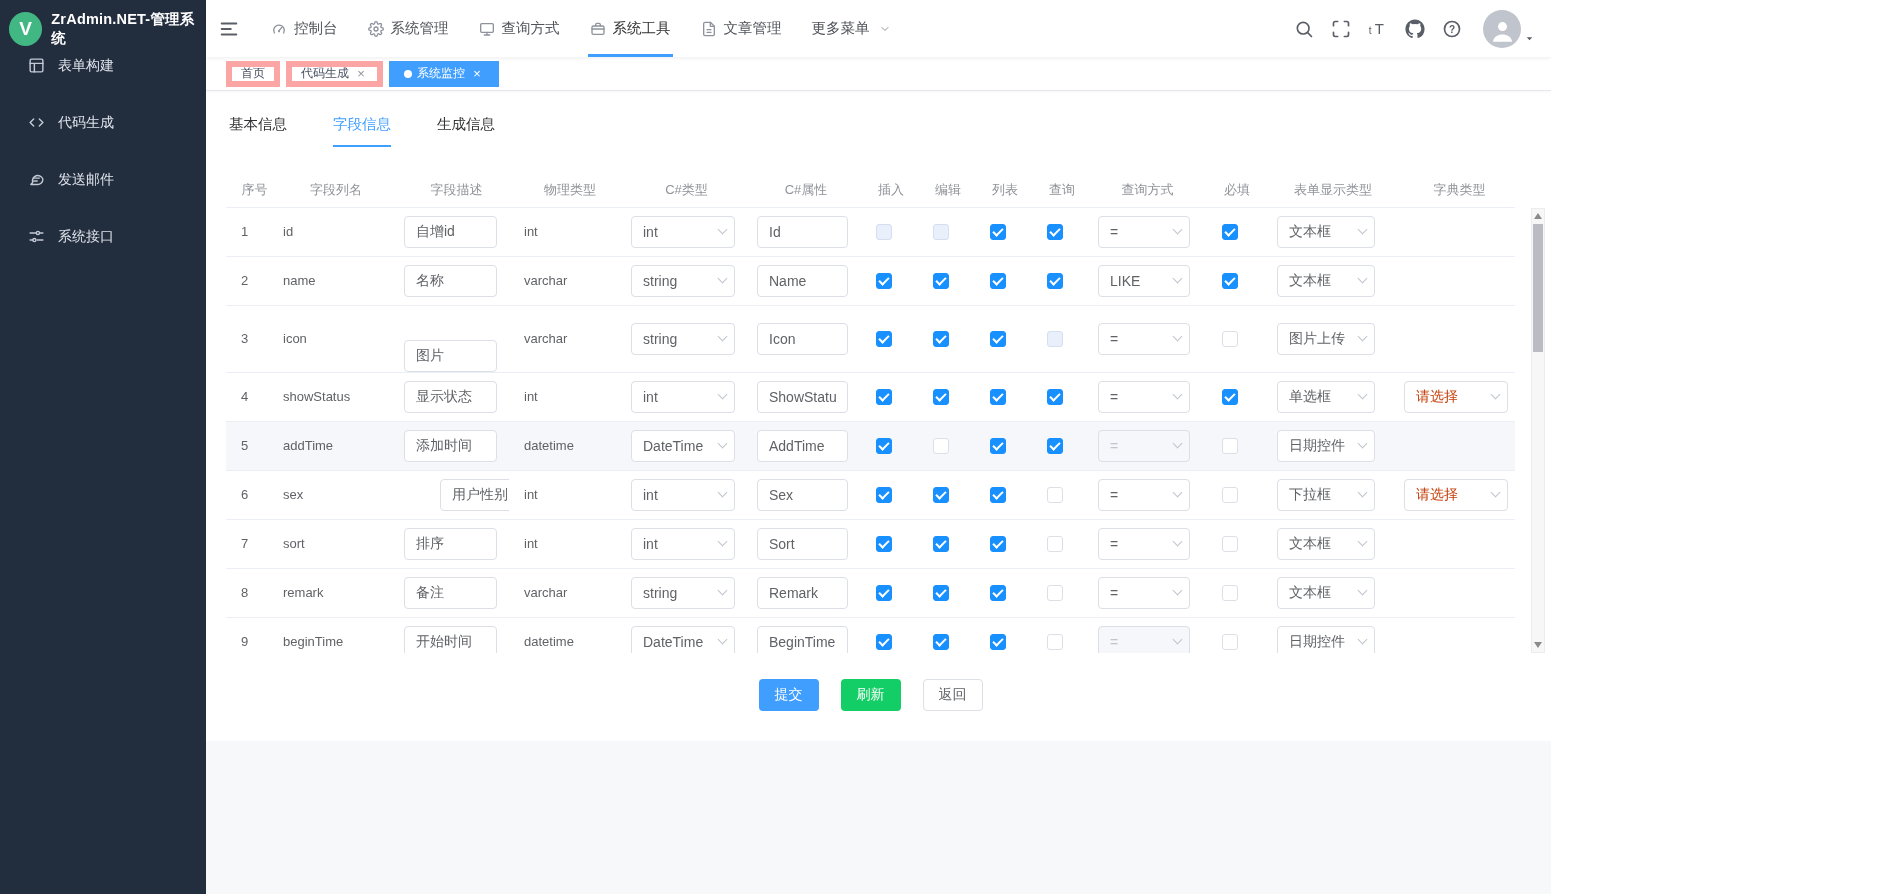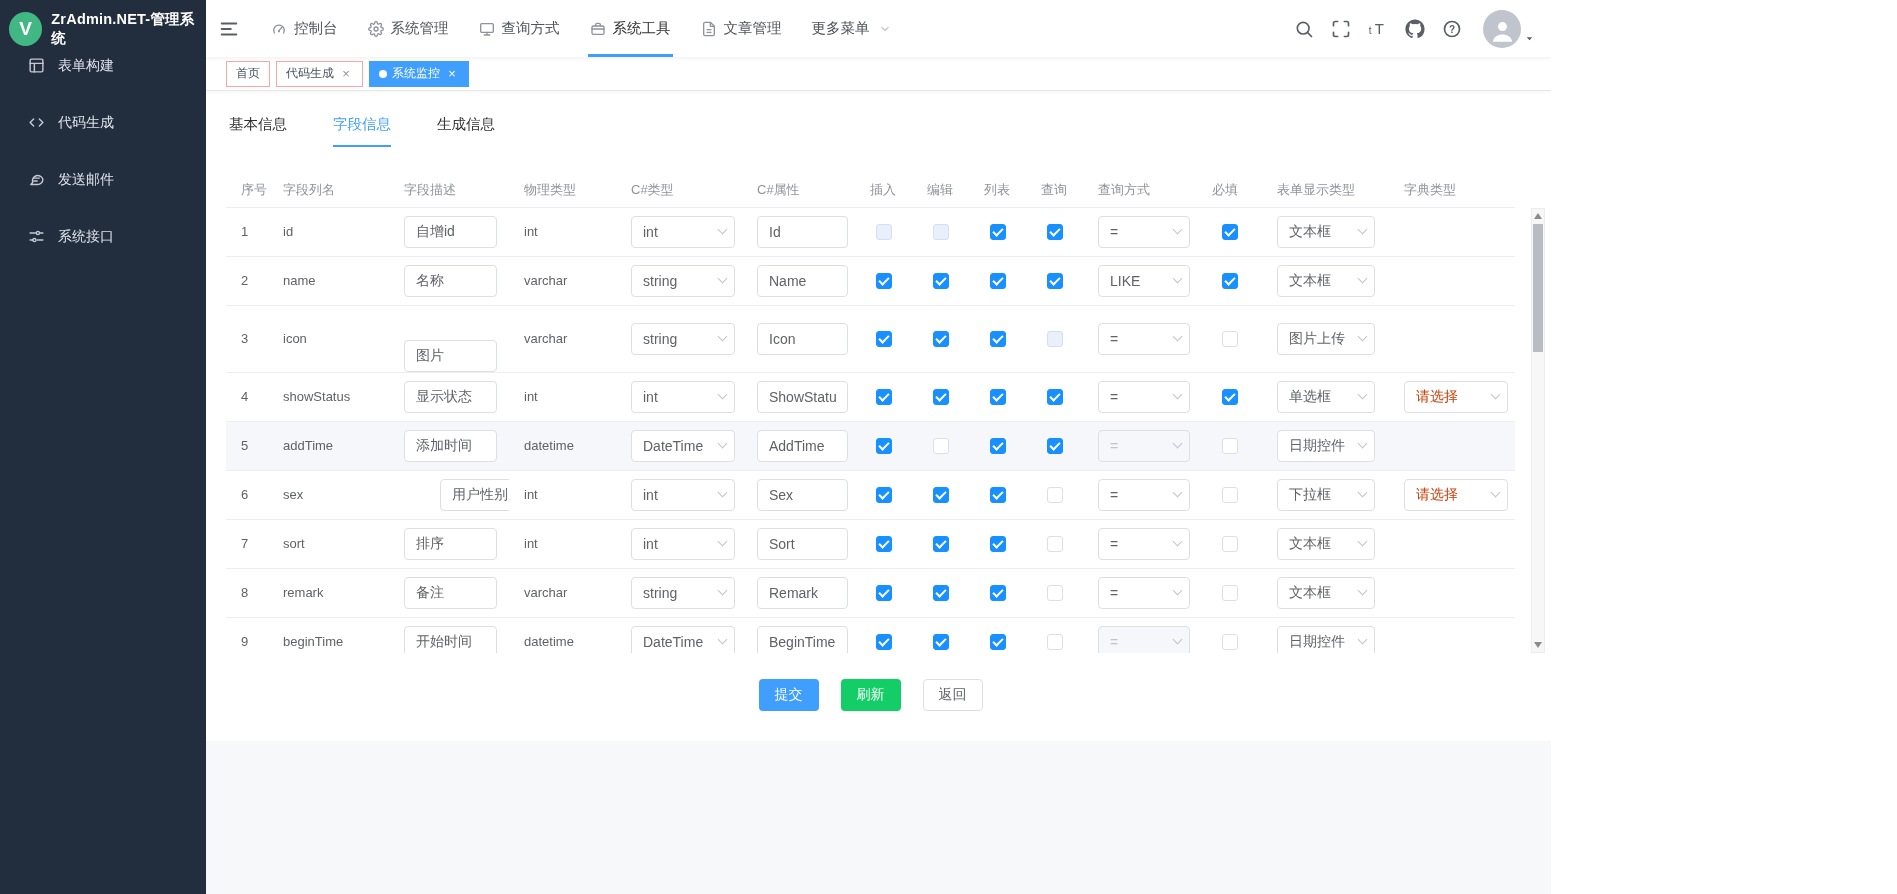--- a/index.html
+++ b/index.html
@@ -31,37 +31,37 @@
   .nav-icon-btn svg{width:100%;height:100%}
   .avatar-wrap{display:flex;align-items:flex-end;gap:3px;cursor:pointer;margin-left:4px}
   .avatar-circle{width:38px;height:38px;border-radius:50%;background:#c0c4cc;display:flex;align-items:center;justify-content:center;overflow:hidden}
   .avatar-circle svg{width:27px;height:27px;margin-top:4px}
   .caret{width:11px;height:11px;color:#5a5e66;margin-bottom:4px}
   .icon{display:inline-flex}
   .icon svg{width:100%;height:100%;display:block}
 
   
   .tagbar{height:34px;background:#fff;border-bottom:1px solid #e4e7ed;box-shadow:0 1px 3px rgba(0,0,0,.04);display:flex;align-items:center;padding-left:20px;gap:6px;position:relative;z-index:2}
-  .tag{display:inline-flex;align-items:center;height:26px;padding:0 9px;border:1px solid #fca5a5;background:#fff;color:#495060;font-size:12px;cursor:pointer;gap:5px;white-space:nowrap}
+  .tag{display:inline-flex;align-items:center;height:26px;padding:0 9px;border:6px solid #fca5a5;background:#fff;color:#495060;font-size:12px;cursor:pointer;gap:5px;white-space:nowrap}
   .tag.active{background:#409eff;border-color:#409eff;color:#fff}
   .tag .dot{width:8px;height:8px;border-radius:50%;background:#fff;display:inline-block}
   .tag-x{font-size:13px;line-height:1;width:14px;height:14px;display:inline-flex;align-items:center;justify-content:center;color:#909399;border-radius:50%}
   .tag.active .tag-x{color:#fff}
 
   
   .content{background:#fff;padding:24px 20px 30px}
   .content-tabs{display:flex;gap:46px;margin-bottom:26px;padding-left:3px}
   .ctab{font-size:14.5px;color:#303133;padding-bottom:13px;position:relative;cursor:pointer}
   .ctab.active{color:#409eff}
   .ctab.active::after{content:"";position:absolute;left:0;right:0;bottom:0;height:2px;background:#409eff}
 
   .table-area{position:relative}
   .table-clip{height:480px;overflow:hidden;width:1289px}
   .gen-table{border-collapse:collapse;table-layout:fixed;width:1289px}
-  .gen-table th{font-size:13px;color:#909399;font-weight:400;text-align:left;height:34px;padding:0 0 0 15px;border-bottom:1px solid #ebeef5;white-space:nowrap}
+  .gen-table th{font-size:13px;color:#909399;font-weight:400;text-align:center;height:34px;padding:0 0 0 15px;border-bottom:1px solid #ebeef5;white-space:nowrap}
   .gen-table td{font-size:13px;color:#606266;height:49px;padding:0 0 0 15px;border-bottom:1px solid #ebeef5;white-space:nowrap;overflow:hidden}
   .gen-table td.ck{padding-left:0;text-align:center}
   .gen-table tr.hl td{background:#f5f7fa}
 
   .cb{display:inline-block;width:16px;height:16px;border:1px solid #dcdfe6;border-radius:3px;background:#fff;vertical-align:middle;position:relative;cursor:pointer}
   .cb.checked{background:#1890ff;border-color:#1890ff}
   .cb.checked::after{content:"";position:absolute;left:4.5px;top:1.5px;width:4px;height:8px;border-right:2px solid #fff;border-bottom:2px solid #fff;transform:rotate(45deg)}
   .cb.disabled{background:#e9effb;border-color:#d5dff2;cursor:not-allowed}
 
   .sel{display:inline-flex;align-items:center;height:32px;border:1px solid #dcdfe6;border-radius:4px;background:#fff;padding:0 8px 0 11px;font-size:14px;color:#606266;cursor:pointer;vertical-align:middle}

